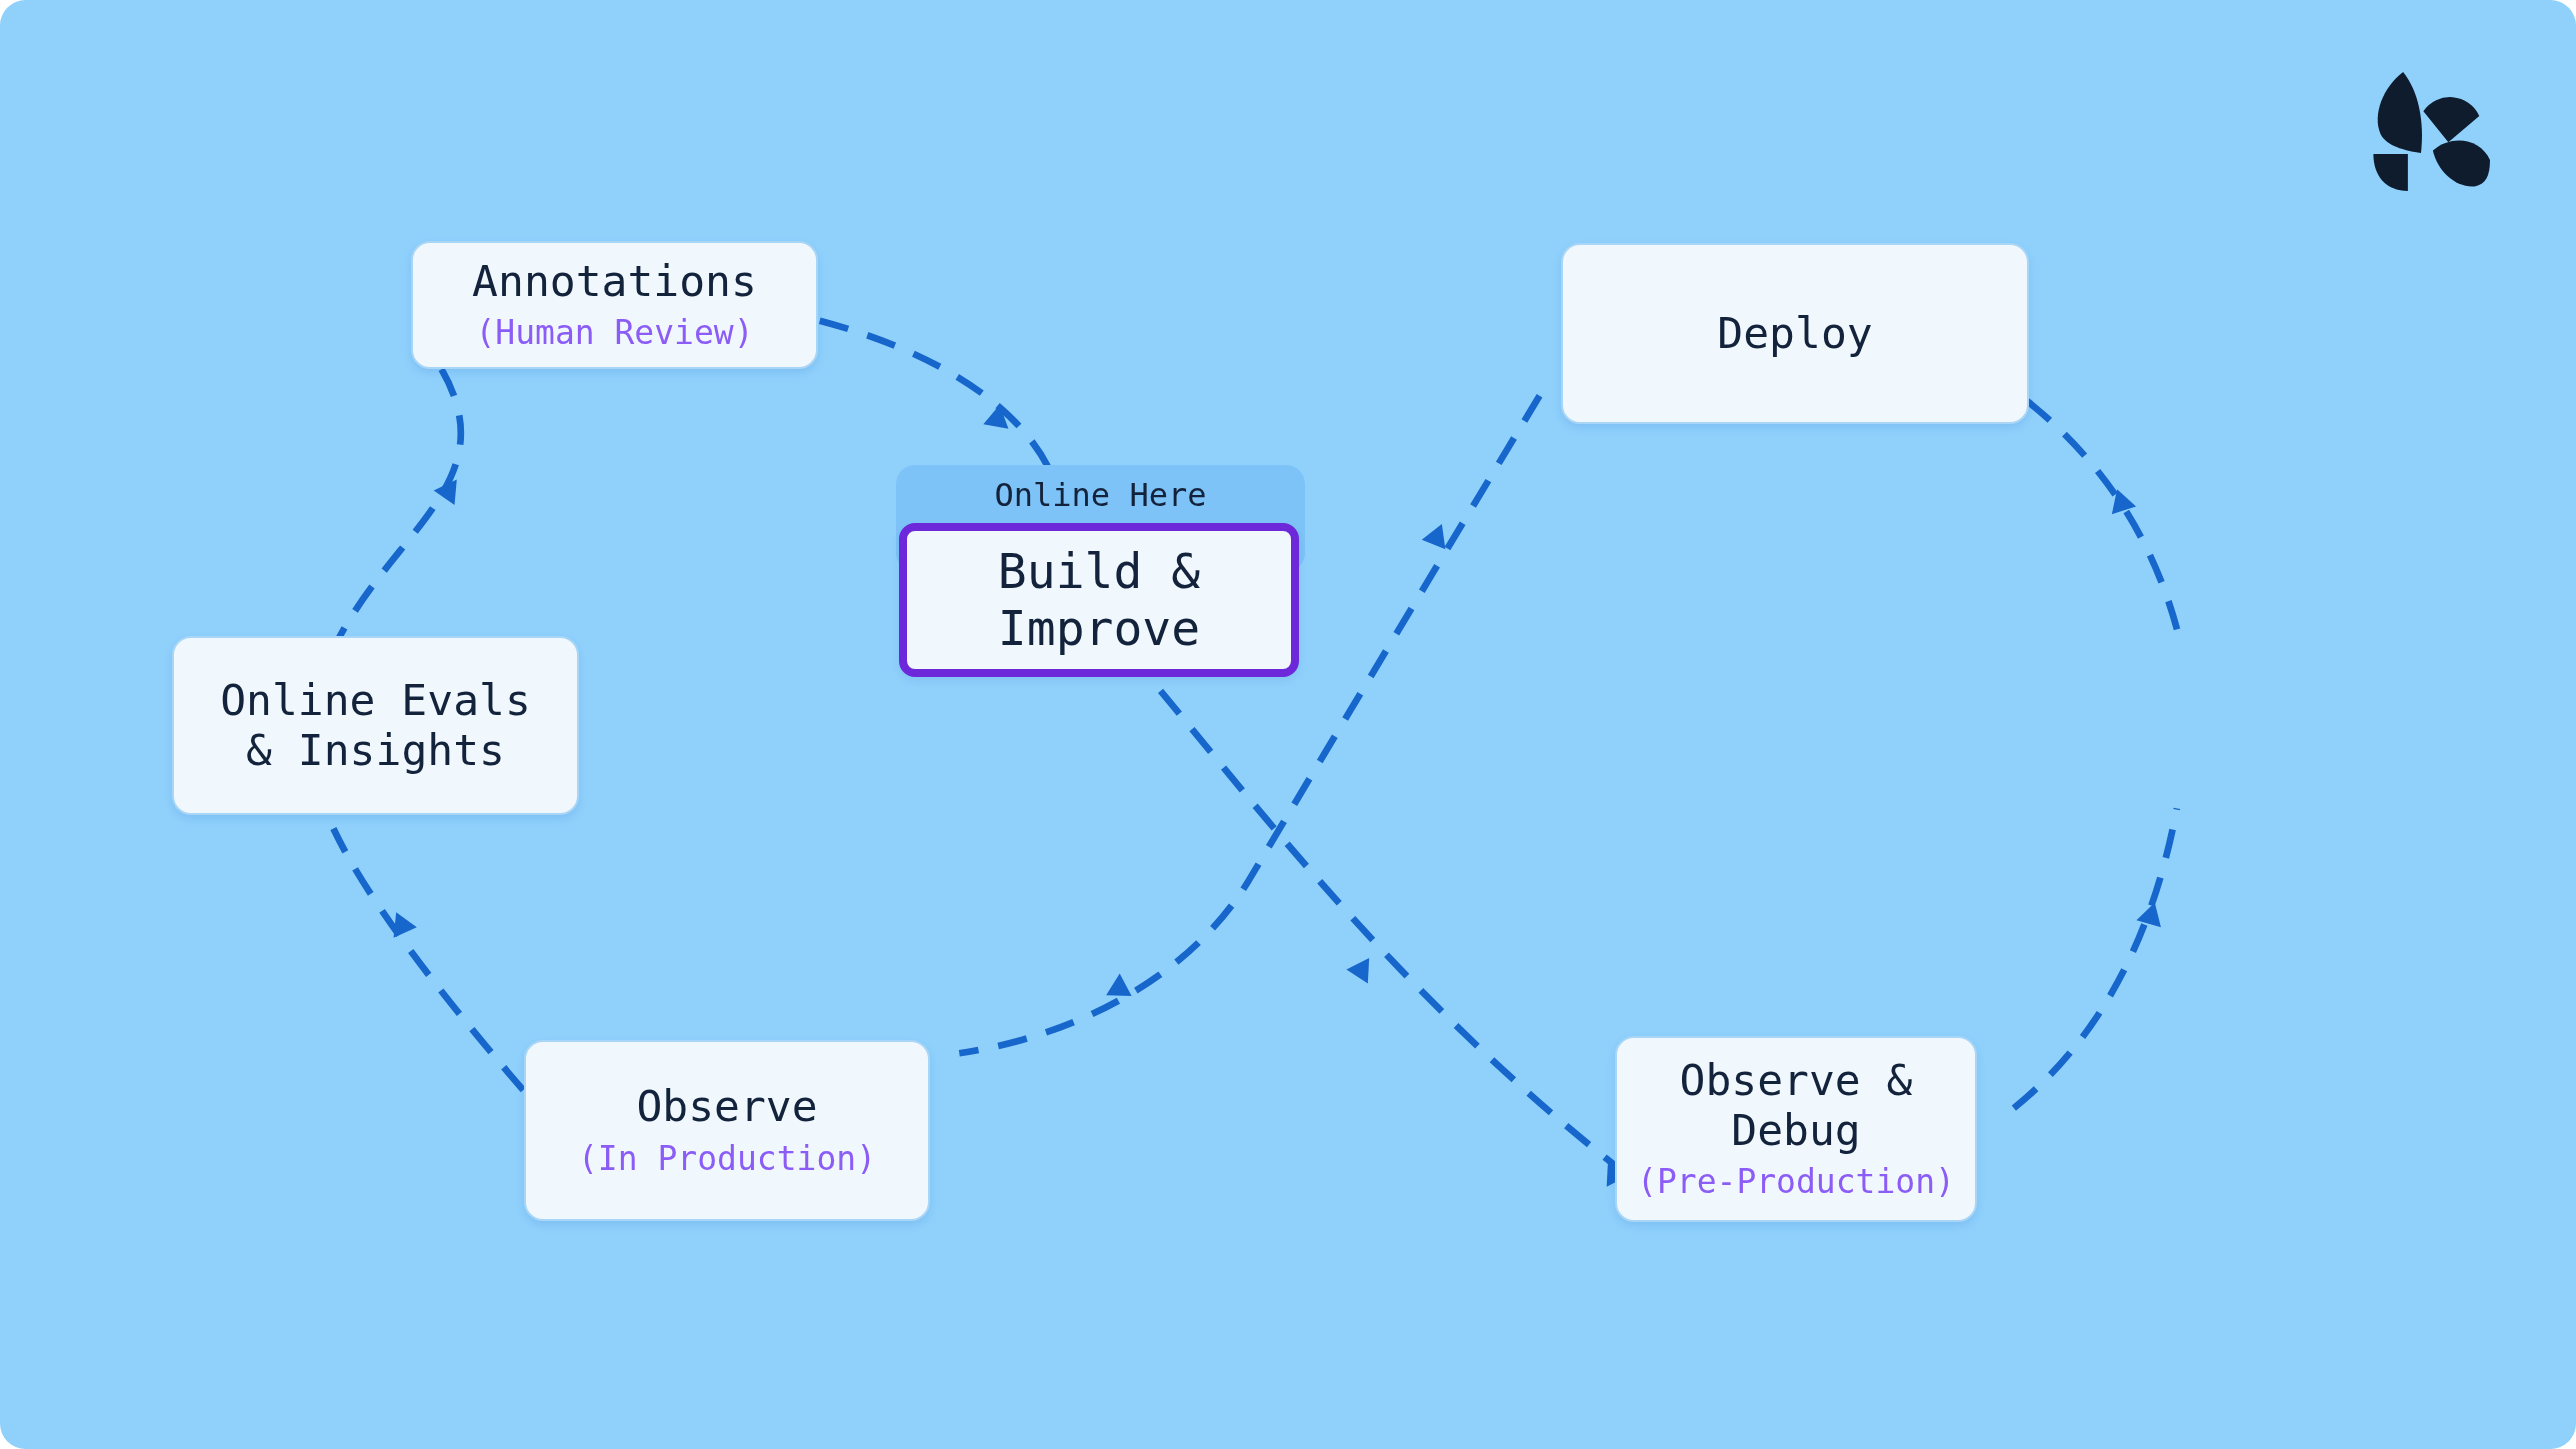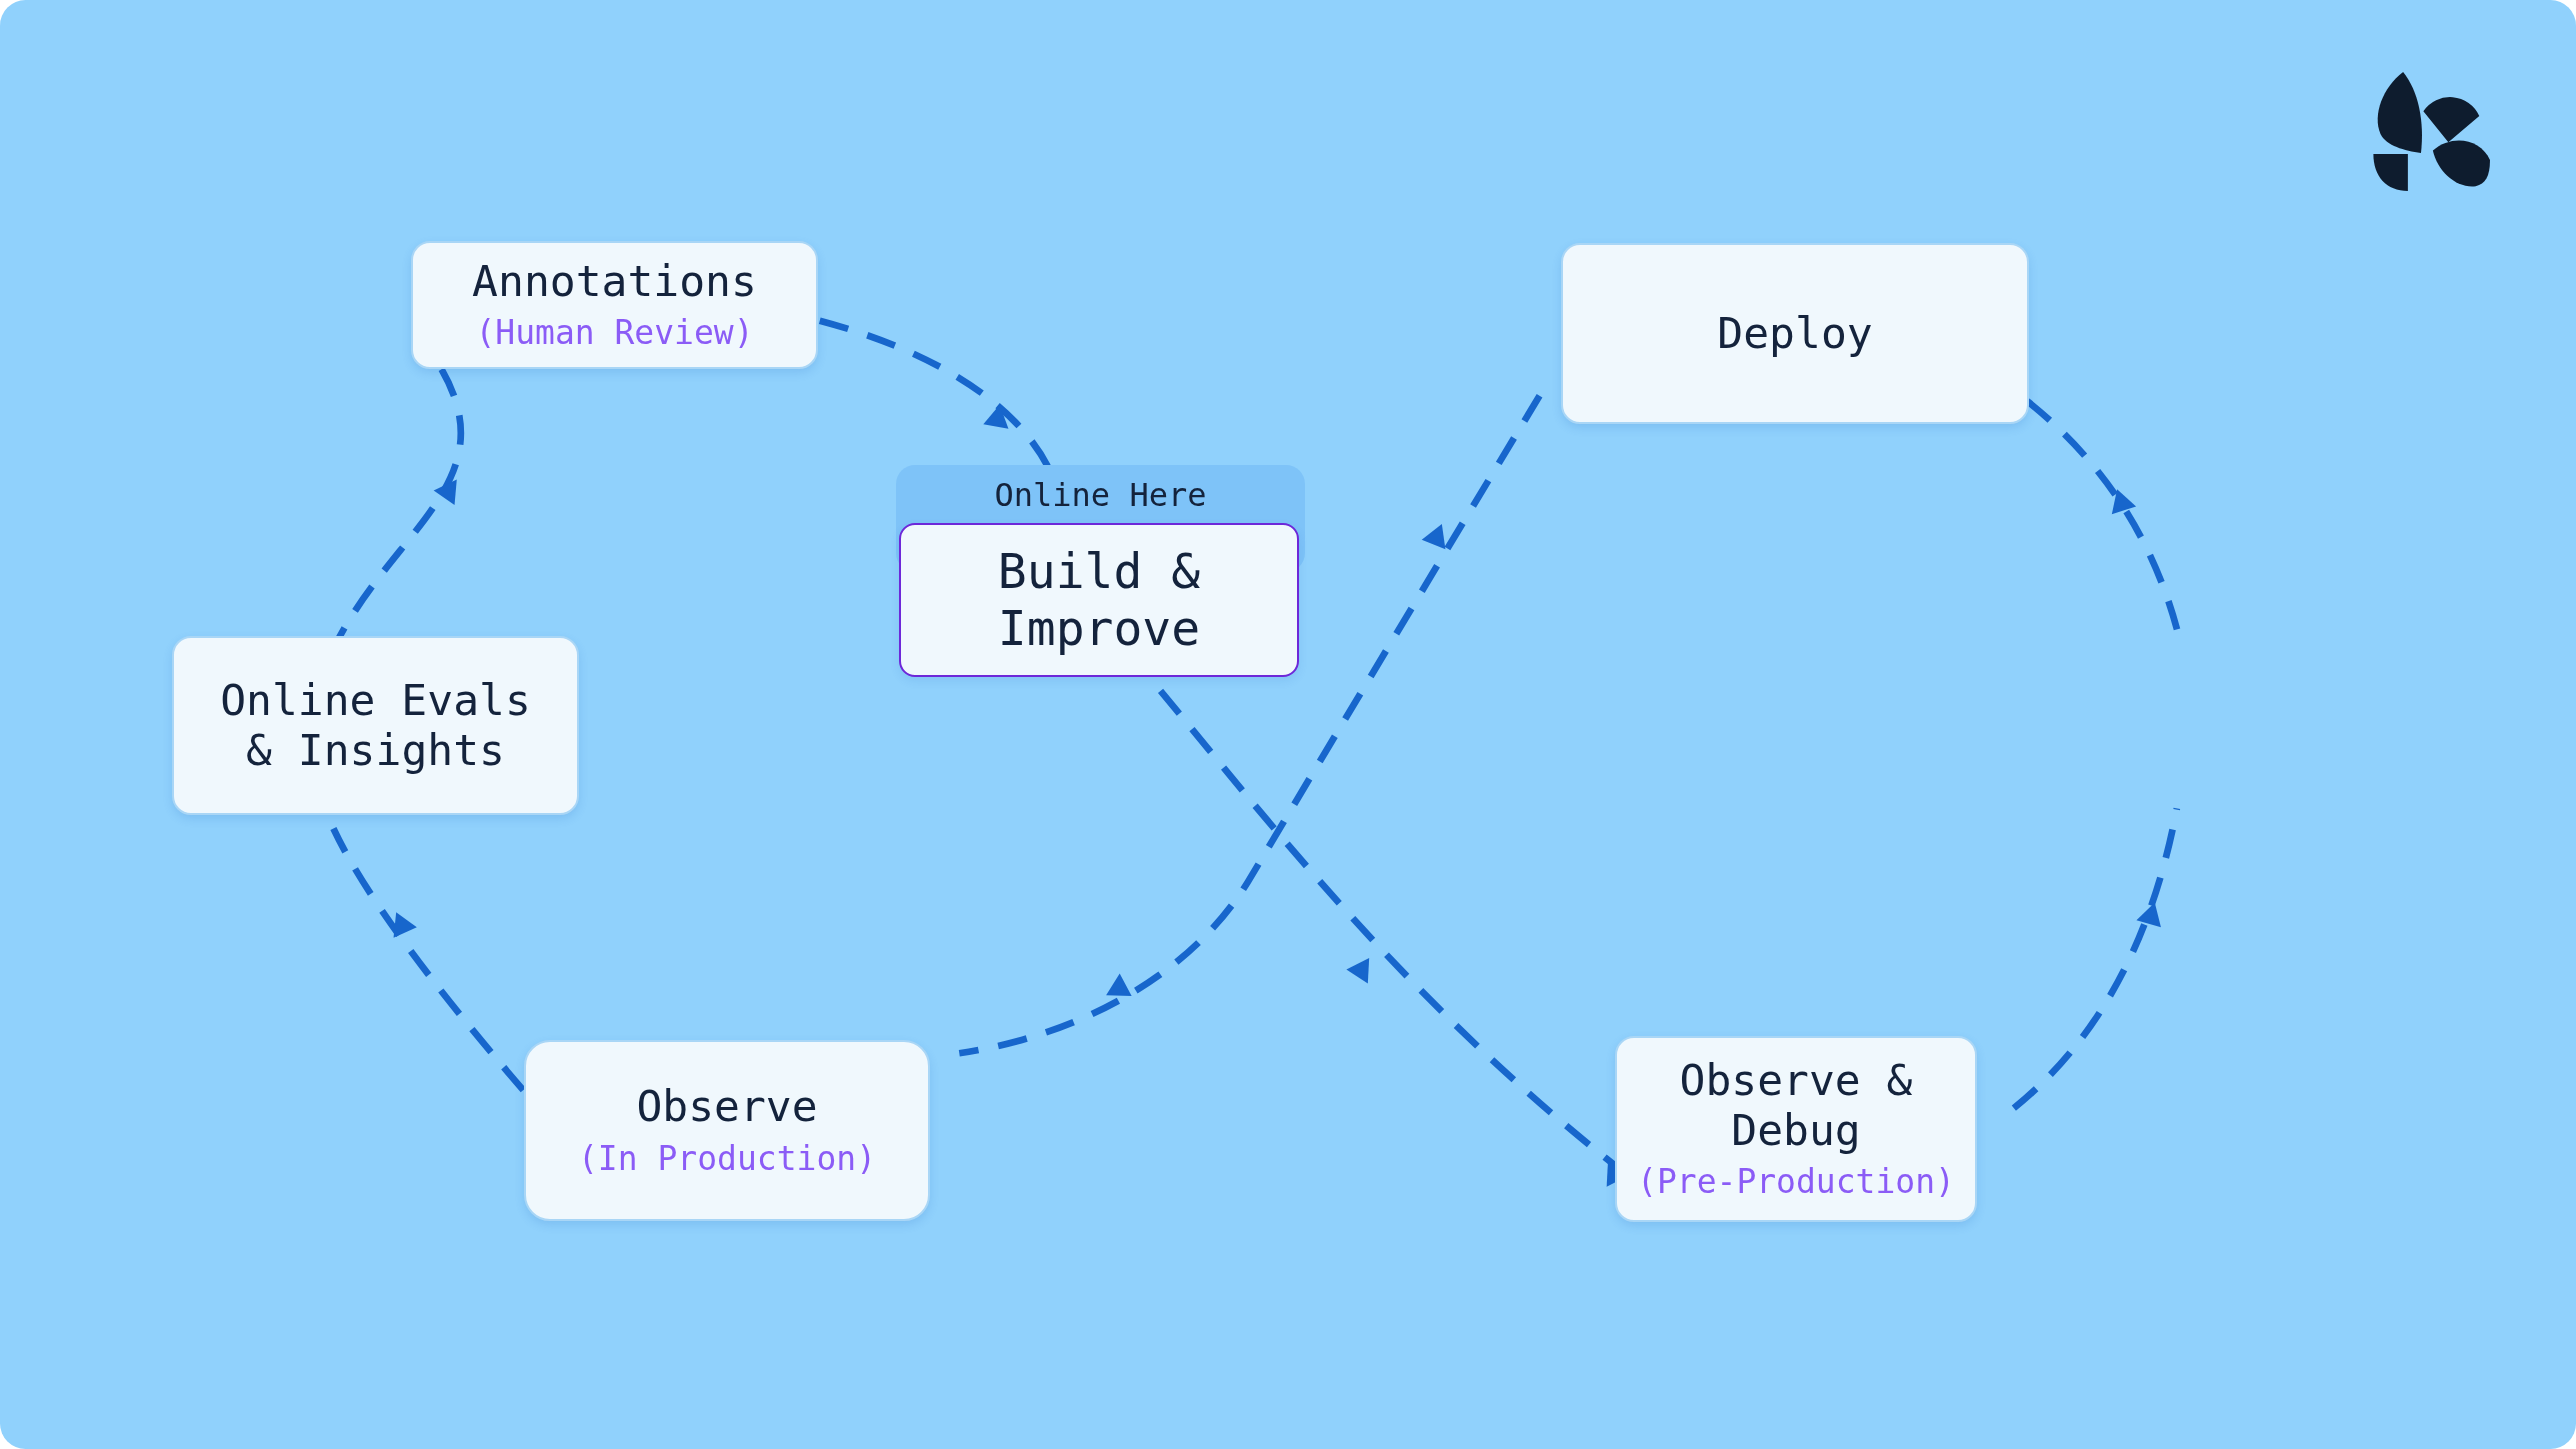--- a/index.html
+++ b/index.html
@@ -17,31 +17,31 @@
     background:#F0F8FD;border:2px solid #A9D6F6;border-radius:19px;
     box-shadow:0 4px 9.4px rgba(30,100,190,0.16);
     text-align:center;box-sizing:border-box;
   }
   .node .title{color:#14233C;font-size:43px;line-height:1.16;white-space:pre;}
   .node .subtitle{color:#8b5cf6;font-size:33px;line-height:1.25;margin-top:5.4px;white-space:pre;}
   #node-annotations{left:411px;top:241px;width:407px;height:128px;}
   #node-deploy{left:1561px;top:243px;width:468px;height:181px;}
   #node-online-evals{left:172px;top:636px;width:407px;height:179px;}
   #node-offline-evals{left:1994px;top:637px;width:407px;height:179px;}
-  #node-observe{left:524px;top:1040px;width:406px;height:181px;border-radius:26px;}
+  #node-observe{left:524px;top:1040px;width:406px;height:181px;}
   #node-observe-debug{left:1615px;top:1036px;width:362px;height:186px;}
   #start-badge{
     position:absolute;left:896px;top:465px;width:409px;height:107px;
     background:#7EC3F8;border-radius:19px;text-align:center;box-sizing:border-box;
   }
   #start-badge .badge-label{display:block;margin-top:10.7px;color:#14233C;font-size:32px;line-height:1.2;}
   #node-build-improve{
     left:899px;top:523px;width:400px;height:154px;border-radius:16px;
     position:absolute;display:flex;flex-direction:column;align-items:center;justify-content:center;
-    background:#F0F8FD;border:2px solid #6d28d9;box-sizing:border-box;text-align:center;
+    background:#F0F8FD;border:8px solid #6d28d9;box-sizing:border-box;text-align:center;
     box-shadow:0 4px 9.4px rgba(30,100,190,0.12);
   }
   #node-build-improve .title{color:#14233C;font-size:48px;line-height:1.18;white-space:pre;}
   #brand-logo{position:absolute;left:2371px;top:67px;width:119px;height:129px;}
 </style>
 </head>
 <body style="height: 1449px;">
 
 <div id="stage" style="transform: scale(1);">
   <div id="canvas">

